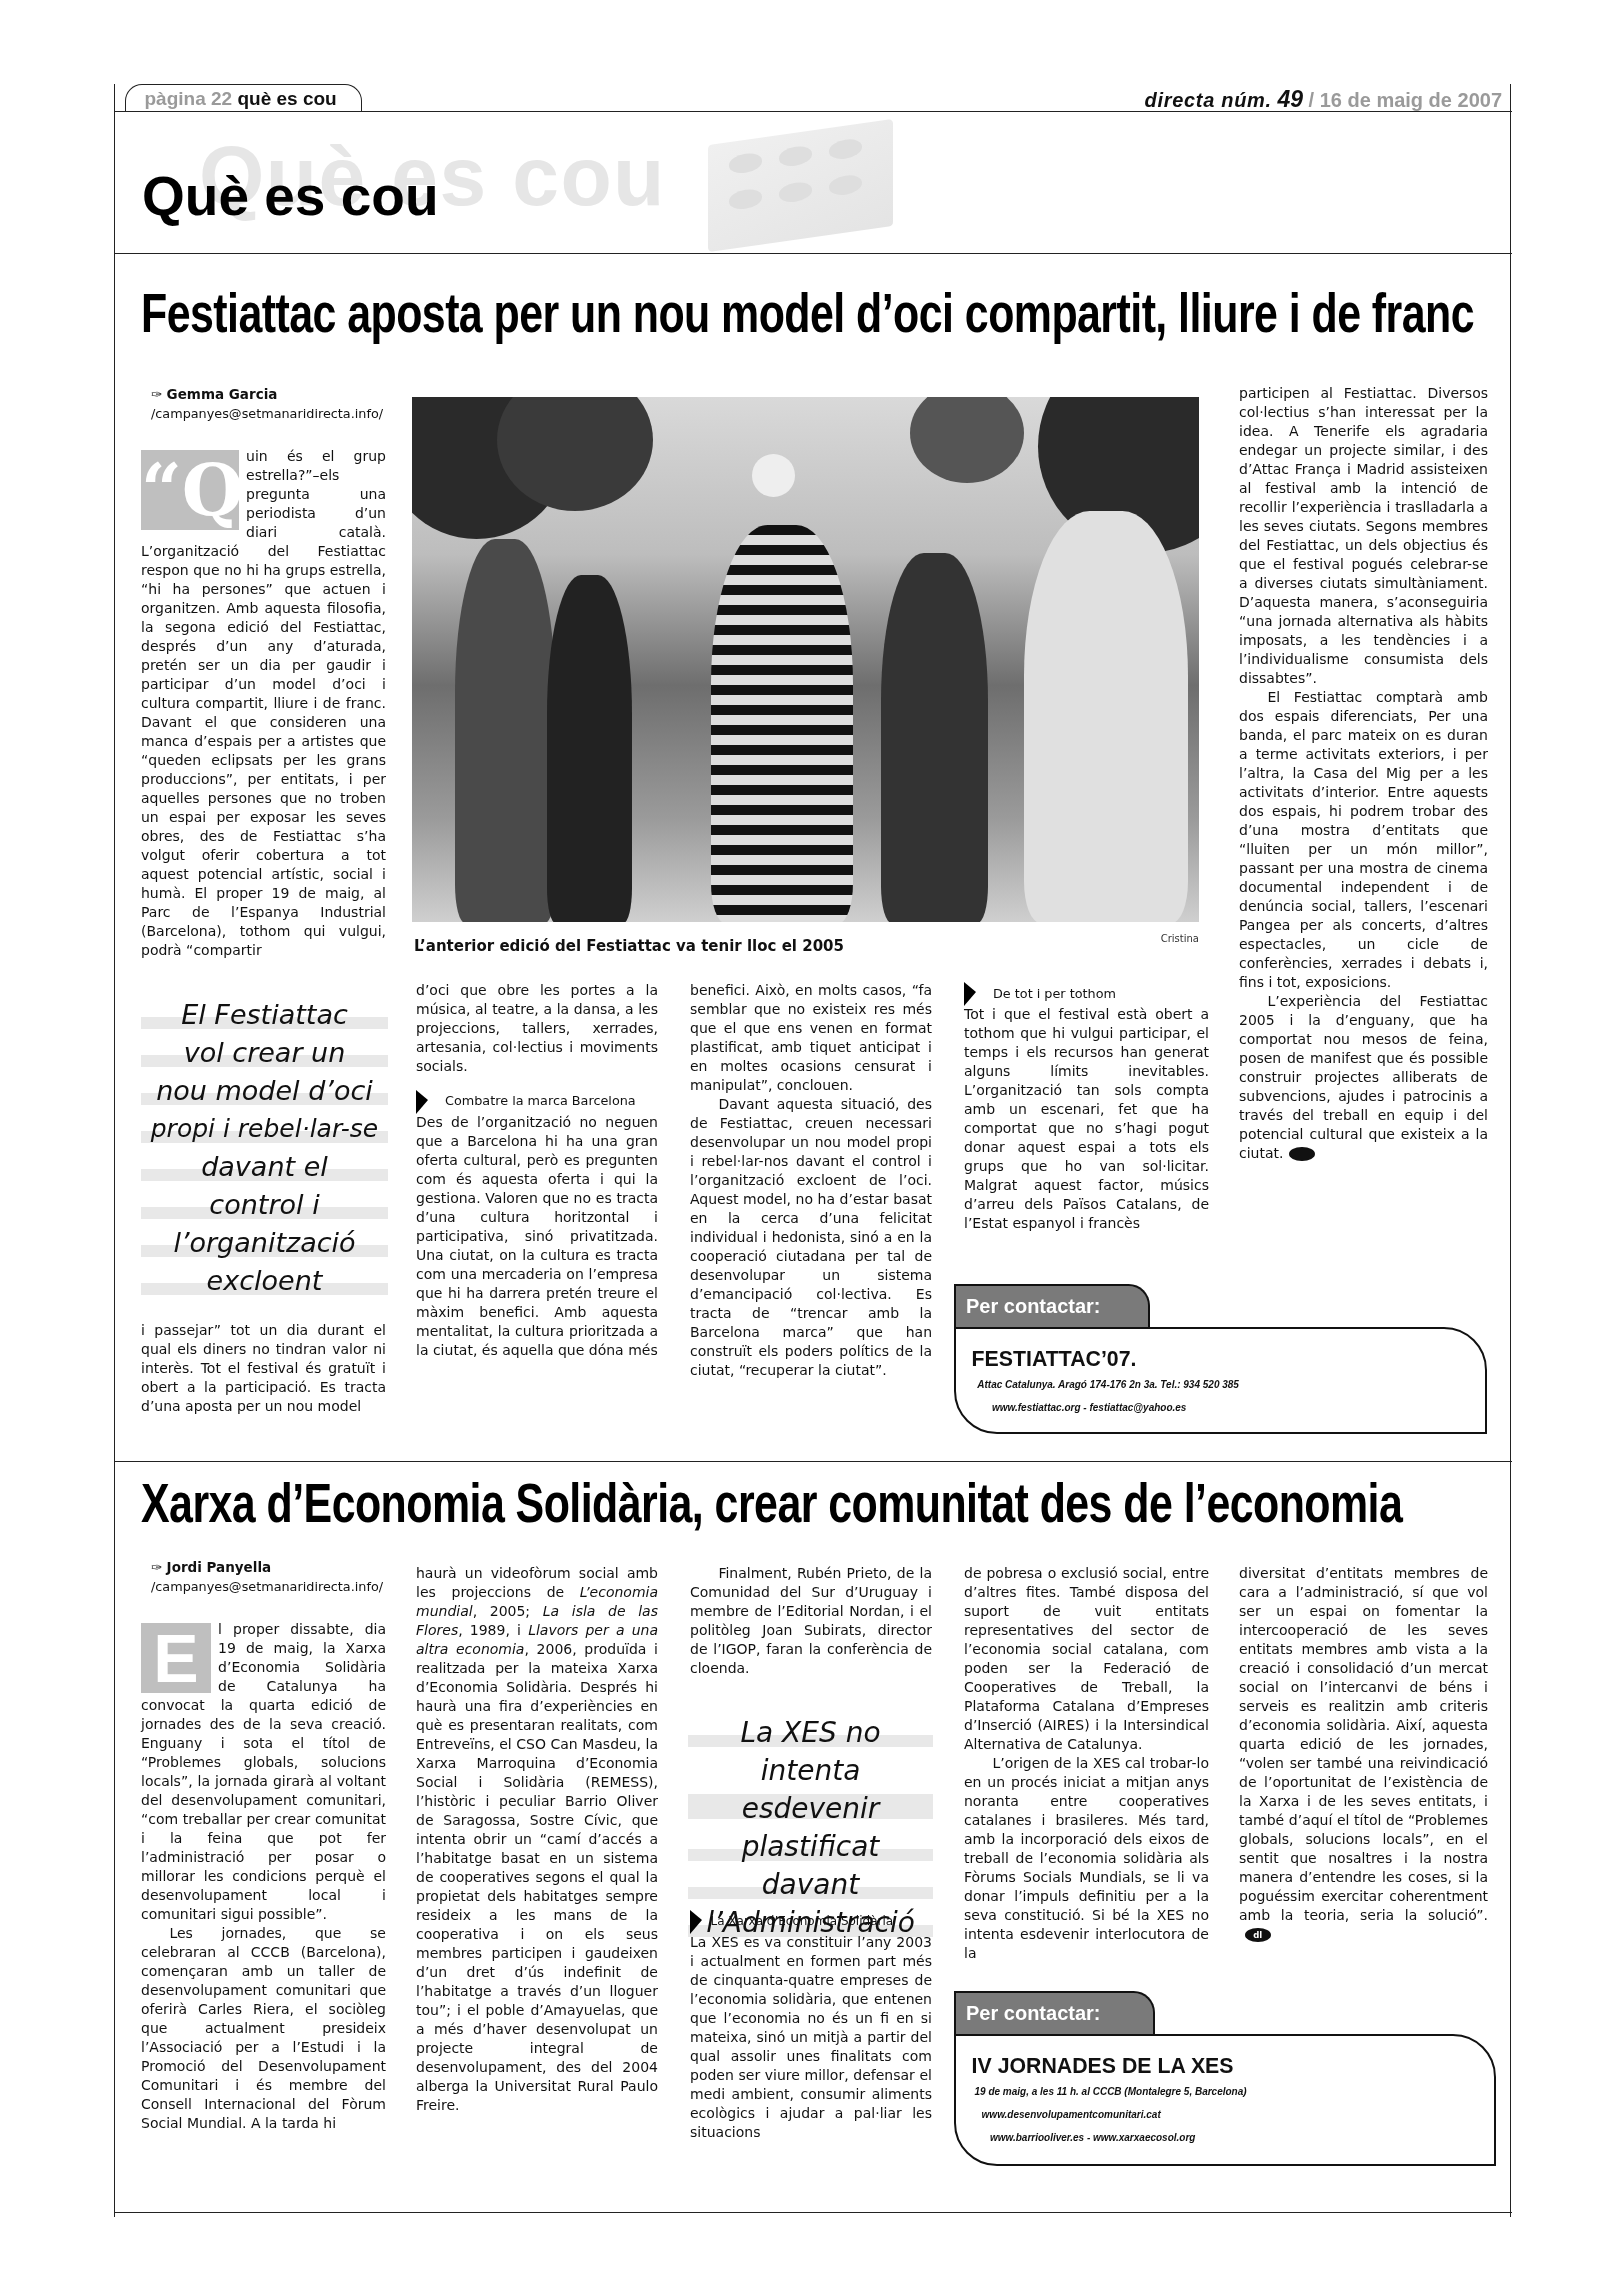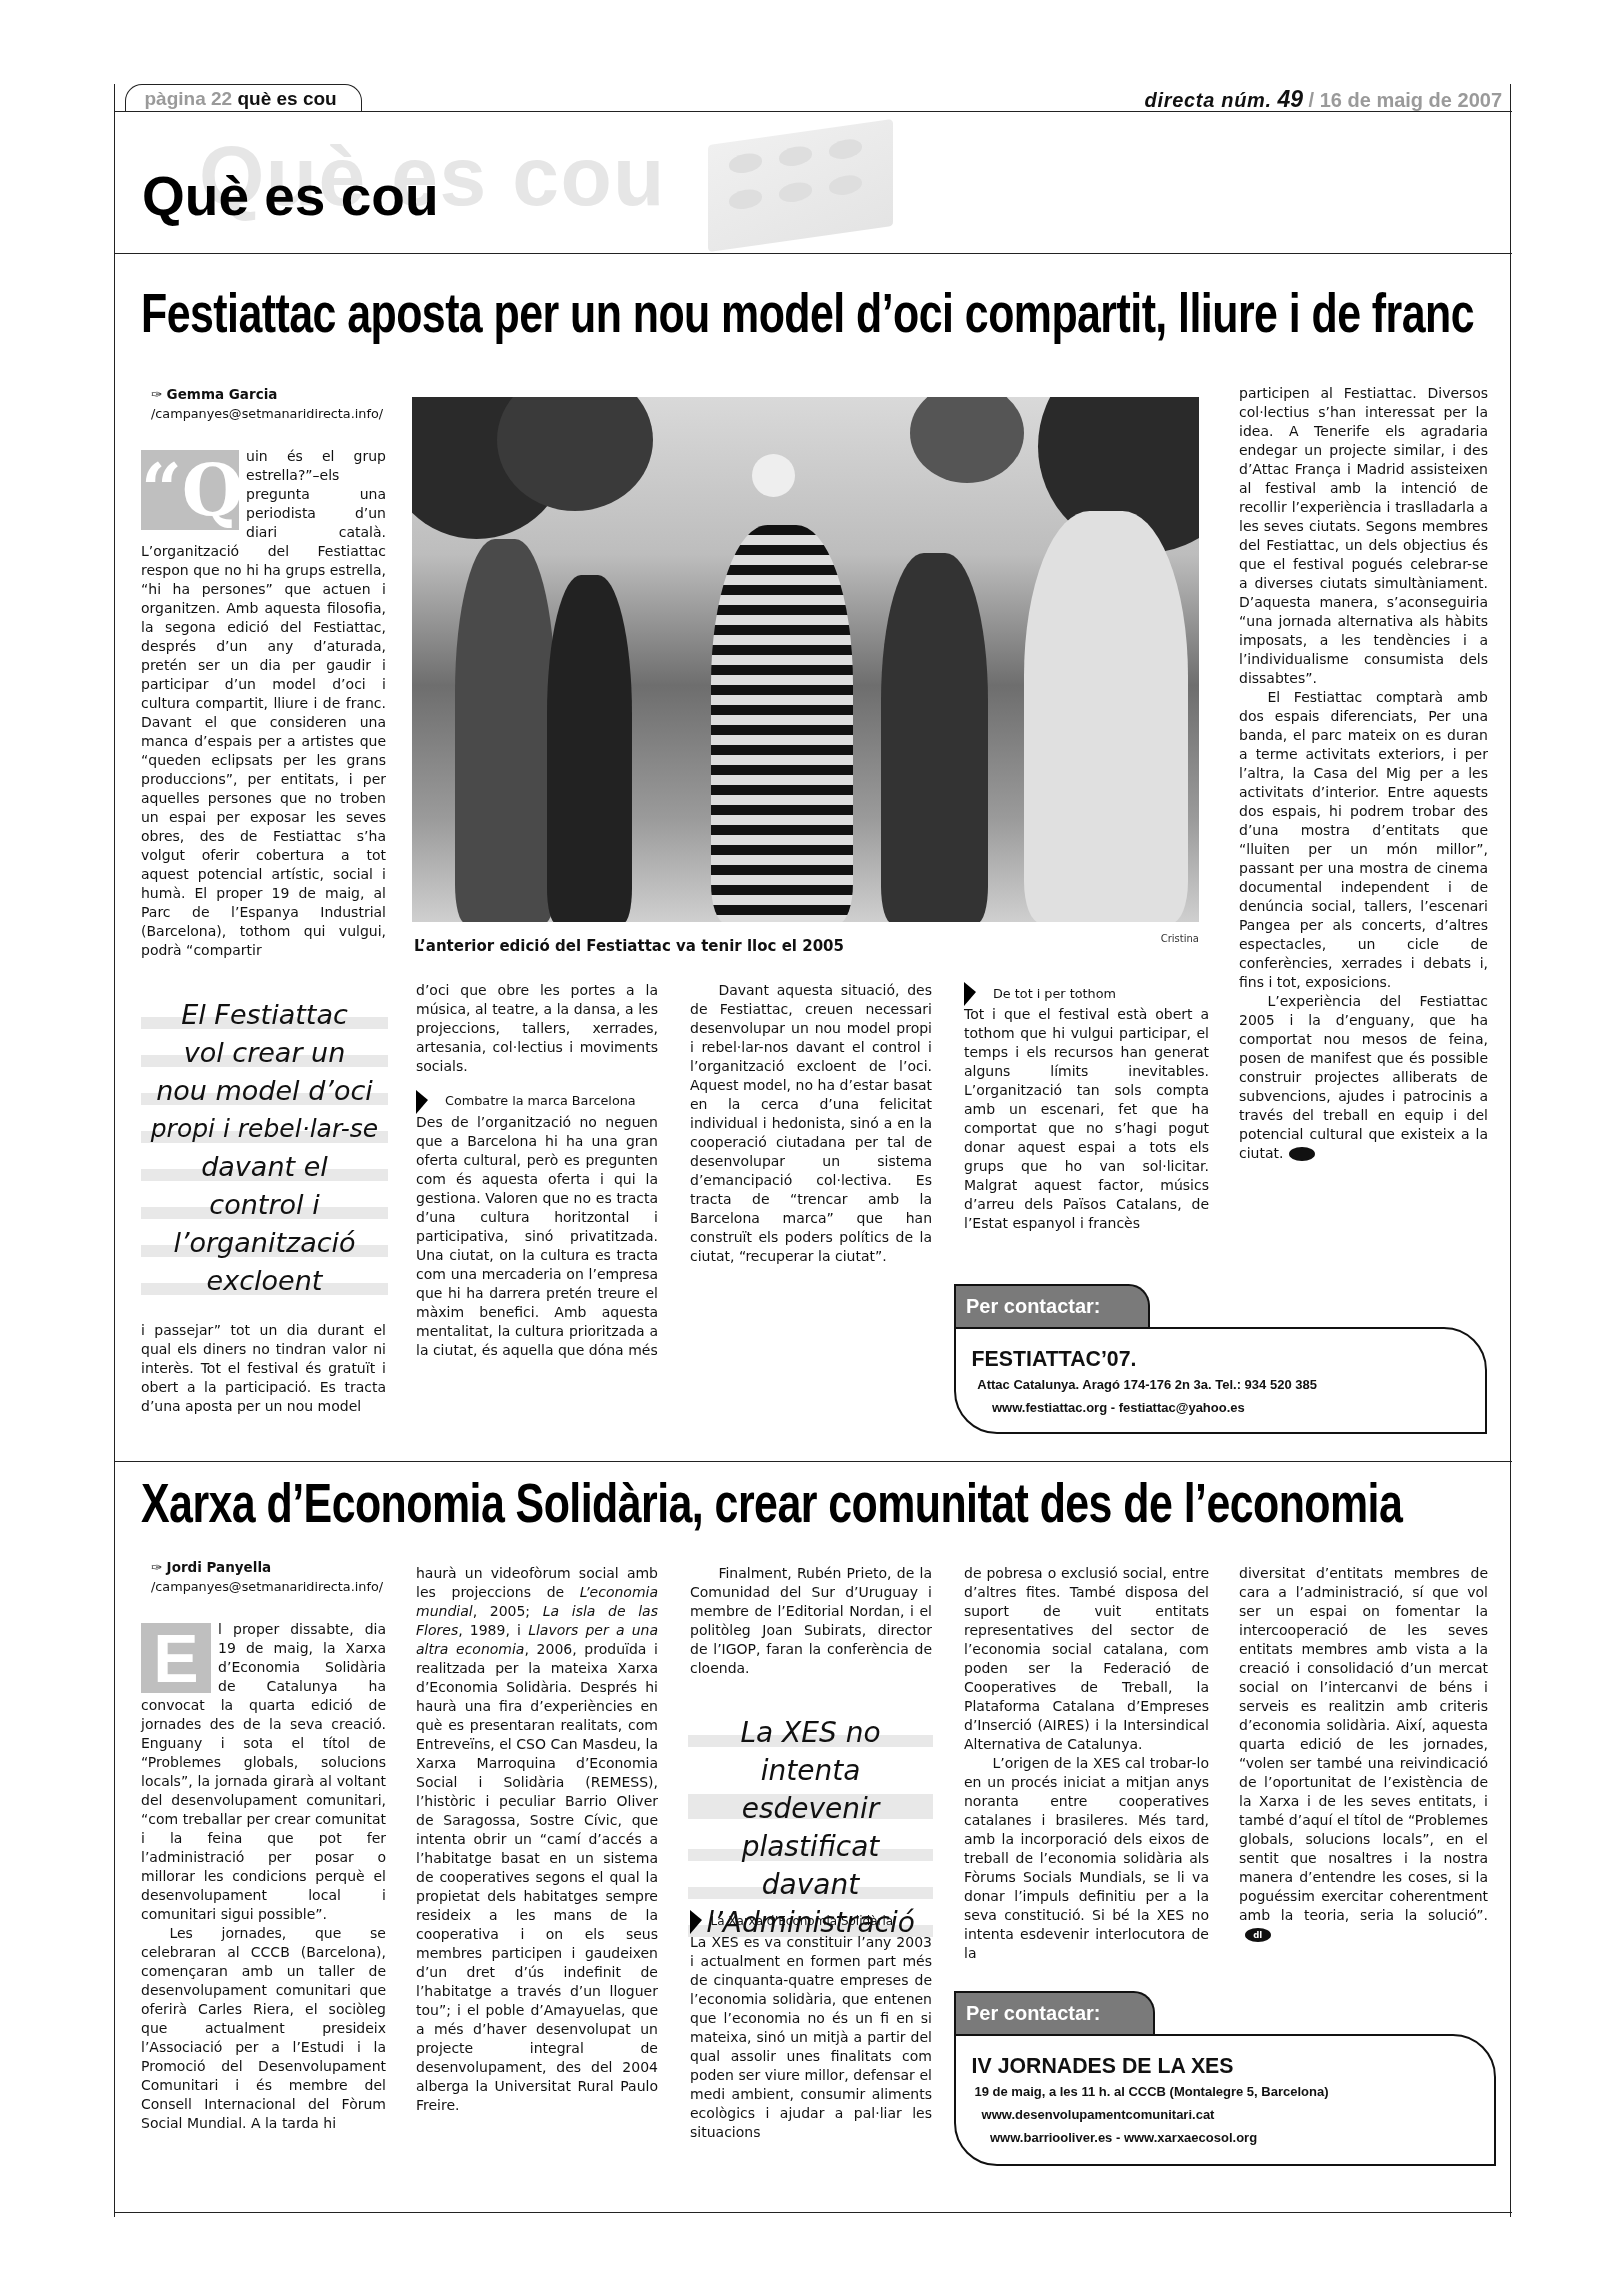--- a/index.html
+++ b/index.html
@@ -50,21 +50,21 @@
   .photo .person { position: absolute; border-radius: 40% 40% 10% 10%; }
   .caption { position: absolute; left: 414px; top: 937px; font-family: "DejaVu Sans", sans-serif; font-weight: bold; font-size: 15px; }
   .credit { position: absolute; left: 1138px; top: 933px; width: 61px; text-align: right; font-size: 10px; color: #333; }
 
   .contact { position: absolute; }
   .contact .tab { position: absolute; left: 0; top: 0; height: 43px; background: #7a7a7a; border: 2.1px solid #111; border-bottom: none;
     border-radius: 0 21.3px 0 0; color: #fff; font-family: "Liberation Sans", sans-serif; font-weight: bold; font-size: 20px; line-height: 41px; padding-left: 10px; }
   .contact .box { position: absolute; left: 0; border: 2.1px solid #111; border-radius: 0 43px 0 43px; background: #fff;
     font-family: "Liberation Sans", sans-serif; font-weight: bold; color: #111; }
   .contact .org { font-size: 21.3px; line-height: 28.4px; margin-left: 15.6px; margin-top: 15.6px; }
-  .contact .l { font-size: 13px; line-height: 23px; }
+  .contact .l { font-size: 10px; line-height: 23px; font-style: italic; }
 
   .end-mark { display: inline-block; width: 26px; height: 14.2px; border-radius: 50%; background: #111; color: #fff; font-size: 8.5px;
     line-height: 14.2px; text-align: center; font-weight: bold; vertical-align: middle; margin-left: 5.7px; }
 </style>
 </head>
 <body>
 
 <div class="vline" style="left:114px; top:84px; height:2133px;"></div>
 <div class="vline" style="left:1510px; top:84px; height:2133px;"></div>
 <div class="hline" style="left:114px; top:111px; width:1398px;"></div>
@@ -138,20 +138,21 @@
 <div class="col" style="left:416px; top:981px; width:242px;">
   <p style="text-align:justify;">d’oci que obre les portes a la música, al teatre, a la dansa, a les projeccions, tallers, xerrades, artesania, col·lectius i moviments socials.</p>
   <div class="subhead">
     <span class="tri"></span>
     <span>Combatre la marca Barcelona</span>
   </div>
   <p>Des de l’organització no neguen que a Barcelona hi ha una gran oferta cultural, però es pregunten com és aquesta oferta i qui la gestiona. Valoren que no es tracta d’una cultura horitzontal i participativa, sinó privatitzada. Una ciutat, on la cultura es tracta com una mercaderia on l’empresa que hi ha darrera pretén treure el màxim benefici. Amb aquesta mentalitat, la cultura prioritzada a la ciutat, és aquella que dóna més</p>
 </div>
 
 <div class="col" style="left:690px; top:981px; width:242px;">
+  <p>benefici. Això, en molts casos, “fa semblar que no existeix res més que el que ens venen en format plastificat, amb tiquet anticipat i en moltes ocasions censurat i manipulat”, conclouen.</p>
   <p class="indent">Davant aquesta situació, des de Festiattac, creuen necessari desenvolupar un nou model propi i rebel·lar-nos davant el control i l’organització excloent de l’oci. Aquest model, no ha d’estar basat en la cerca d’una felicitat individual i hedonista, sinó a en la cooperació ciutadana per tal de desenvolupar un sistema d’emancipació col·lectiva. Es tracta de “trencar amb la Barcelona marca” que han construït els poders polítics de la ciutat, “recuperar la ciutat”.</p>
 </div>
 
 <div class="col" style="left:964px; top:981px; width:245px;">
   <div class="subhead" style="margin-top:0;">
     <span class="tri"></span>
     <span>De tot i per tothom</span>
   </div>
   <p>Tot i que el festival està obert a tothom que hi vulgui participar, el temps i els recursos han generat alguns límits inevitables. L’organització tan sols compta amb un escenari, fet que ha comportat que no s’hagi pogut donar aquest espai a tots els grups que ho van sol·licitar. Malgrat aquest factor, músics d’arreu dels Països Catalans, de l’Estat espanyol i francès</p>
 </div>

